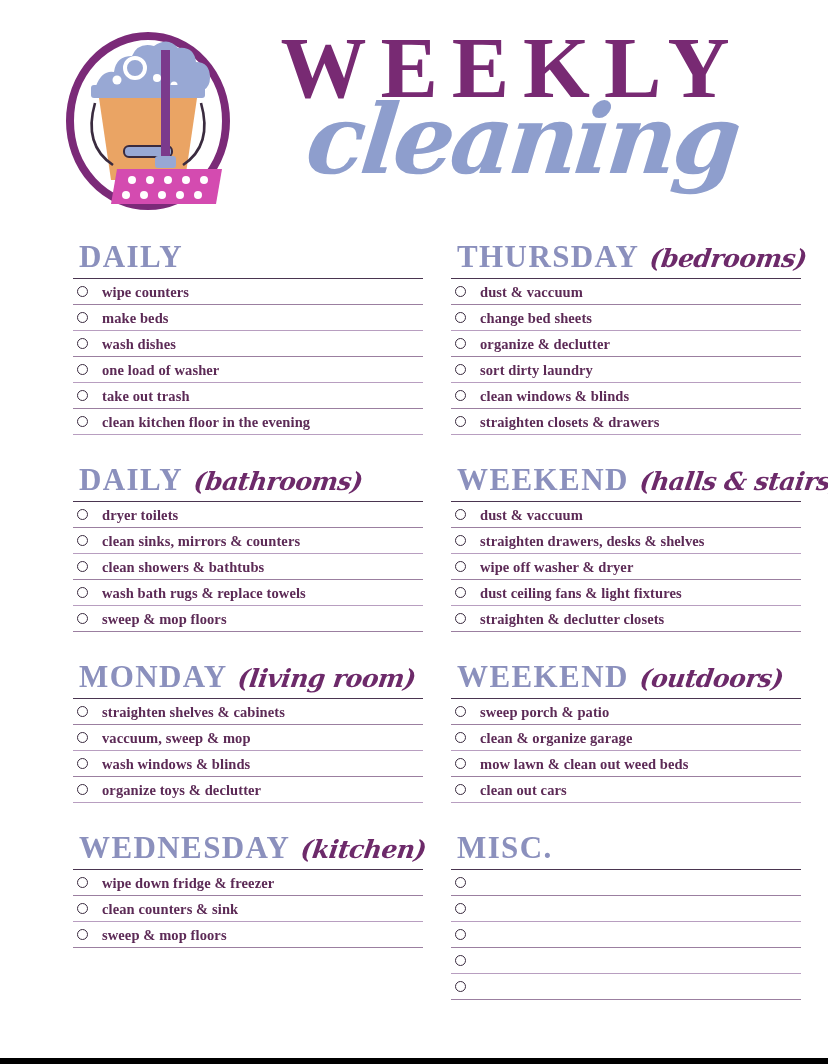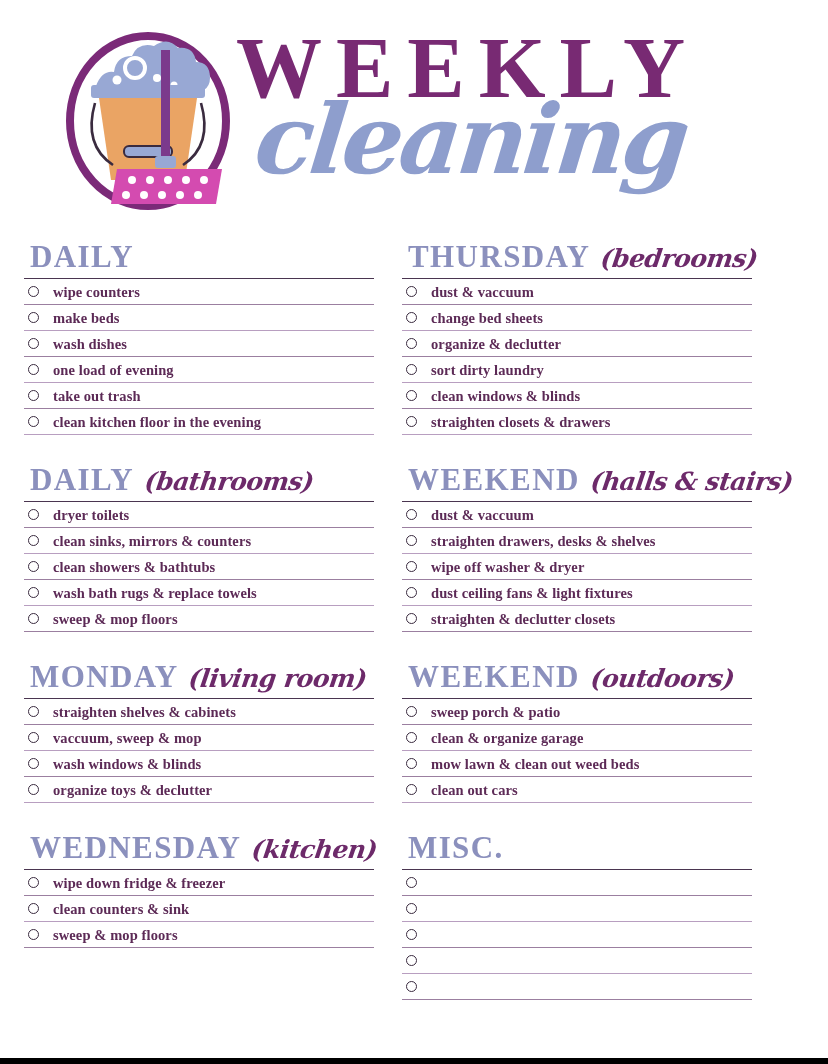--- a/index.html
+++ b/index.html
@@ -14,20 +14,21 @@
     font-family: "Liberation Serif", "DejaVu Serif", serif;
     position: relative;
     overflow: hidden;
   }
 
   
   .header {
     position: relative;
     height: 232px;
     padding: 16px;
+    text-align: center;
   }
   .logo {
     position: absolute;
     left: 62px;
     top: 28px;
     width: 172px;
     height: 186px;
   }
   .logo svg { display: block; width: 100%; height: 100%; }
 
@@ -66,21 +67,21 @@
   }
 
   
   .columns {
     position: absolute;
     top: 240px;
     left: 0;
     width: 828px;
     display: flex;
     gap: 28px;
-    padding: 0 36px 0 24px;
+    padding: 0 36px 0 73px;
   }
   .col {
     width: 350px;
     flex: 0 0 350px;
   }
 
   
   .section { margin-bottom: 28px; }
   .section-heading {
     display: flex;
@@ -208,21 +209,21 @@
           <li class="item">
             <span class="checkbox"></span>
             <span class="item-label">make beds</span>
           </li>
           <li class="item">
             <span class="checkbox"></span>
             <span class="item-label">wash dishes</span>
           </li>
           <li class="item">
             <span class="checkbox"></span>
-            <span class="item-label">one load of evening</span>
+            <span class="item-label">one load of washer</span>
           </li>
           <li class="item">
             <span class="checkbox"></span>
             <span class="item-label">take out trash</span>
           </li>
           <li class="item">
             <span class="checkbox"></span>
             <span class="item-label">clean kitchen floor in the evening</span>
           </li>
         </ul>

